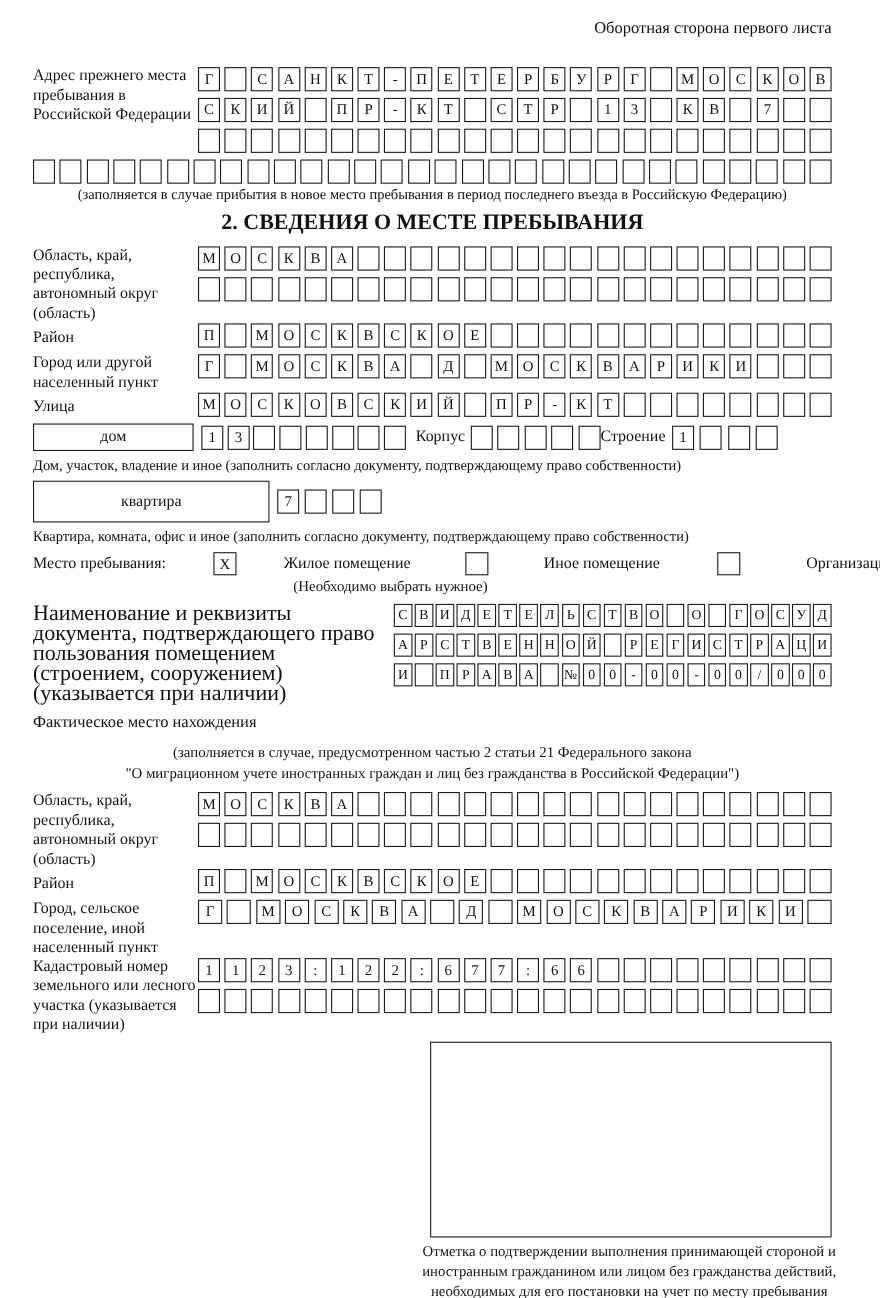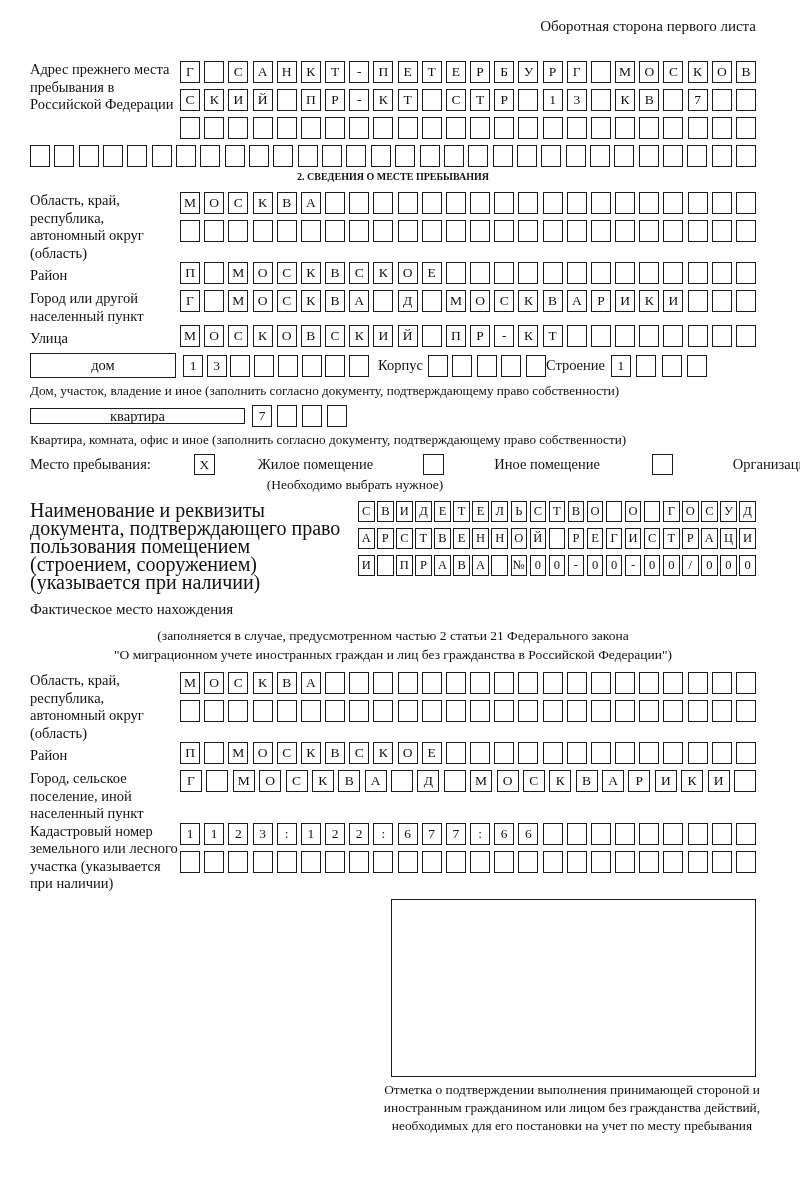--- a/index.html
+++ b/index.html
@@ -15,21 +15,21 @@
   .cells-std{width:576px;}
   .cells-full{width:726px;margin-bottom:2px;}
   .cells-doc{width:398px;}
   .cells-wide22{width:576px;}
   .cell{box-sizing:border-box;width:20px;height:22px;border:1.7px solid #1a1a1a;display:flex;align-items:center;justify-content:center;font-size:13.5px;flex-shrink:0;}
   .cells-doc .cell{width:16.5px;height:21px;font-size:12.5px;}
   .cells-wide22 .cell{width:22px;}
   .inline-cells{display:flex;justify-content:space-between;}
   .caption{font-size:13.2px;margin:0 0 6px 0;}
   .caption.centered{text-align:center;}
-  .sec-title{text-align:center;font-weight:bold;font-size:10px;margin:4px 0 10px 0;}
+  .sec-title{text-align:center;font-weight:bold;font-size:20px;margin:4px 0 10px 0;}
   .wide-box{box-sizing:border-box;border:1.7px solid #1a1a1a;height:25px;display:flex;align-items:center;justify-content:center;font-size:14.5px;flex-shrink:0;}
   .house-row{display:flex;align-items:center;margin-bottom:5px;}
   .lbl-inline{font-size:14.5px;white-space:nowrap;}
   .chkbox{box-sizing:border-box;width:21px;height:21px;border:1.7px solid #1a1a1a;display:flex;align-items:center;justify-content:center;font-size:13.5px;flex-shrink:0;}
   .stay-row{display:flex;align-items:center;margin:4px 0 2px 0;gap:36px;}
   .stay-note{font-size:13.5px;text-align:center;width:310px;margin-left:170px;margin-bottom:8px;}
   .fact-title{text-align:left;font-weight:normal;font-size:15px;margin:10px 0 8px 0;}
   .fact-cap{text-align:center;font-size:13.5px;line-height:19px;margin-bottom:8px;}
   .stamp-box{box-sizing:border-box;border:1.8px solid #1a1a1a;width:365px;height:178px;margin-left:361px;margin-top:6px;}
   .stamp-cap{width:390px;margin-left:347px;text-align:center;font-size:13.4px;line-height:18px;margin-top:4px;}
@@ -149,20 +149,21 @@
       <div class="cell"></div>
       <div class="cell"></div>
       <div class="cell"></div>
       <div class="cell"></div>
       <div class="cell"></div>
       <div class="cell"></div>
       <div class="cell"></div>
       <div class="cell"></div>
       <div class="cell"></div>
     </div>
+  <div class="caption centered">(заполняется в случае прибытия в новое место пребывания в период последнего въезда в Российскую Федерацию)</div>
 
   <div class="sec-title">2. СВЕДЕНИЯ О МЕСТЕ ПРЕБЫВАНИЯ</div>
 
   <div class="frow">
     <div class="flabel">Область, край, республика, автономный округ (область)</div>
     <div class="rows">
       <div class="cellrow cells-std">
           <div class="cell">М</div>
           <div class="cell">О</div>
           <div class="cell">С</div>
@@ -331,21 +332,21 @@
     <div class="inline-cells" style="width:96px;margin-left:6px;">
         <div class="cell">1</div>
         <div class="cell"></div>
         <div class="cell"></div>
         <div class="cell"></div>
       </div>
   </div>
   <div class="caption">Дом, участок, владение и иное (заполнить согласно документу, подтверждающему право собственности)</div>
 
   <div class="house-row">
-    <div class="wide-box" style="width:215px;height:16px;">квартира</div>
+    <div class="wide-box" style="width:215px;height:38px;">квартира</div>
     <div class="inline-cells" style="width:95px;margin-left:7px;">
         <div class="cell">7</div>
         <div class="cell"></div>
         <div class="cell"></div>
         <div class="cell"></div>
       </div>
   </div>
   <div class="caption">Квартира, комната, офис и иное (заполнить согласно документу, подтверждающему право собственности)</div>
 
   <div class="stay-row">

